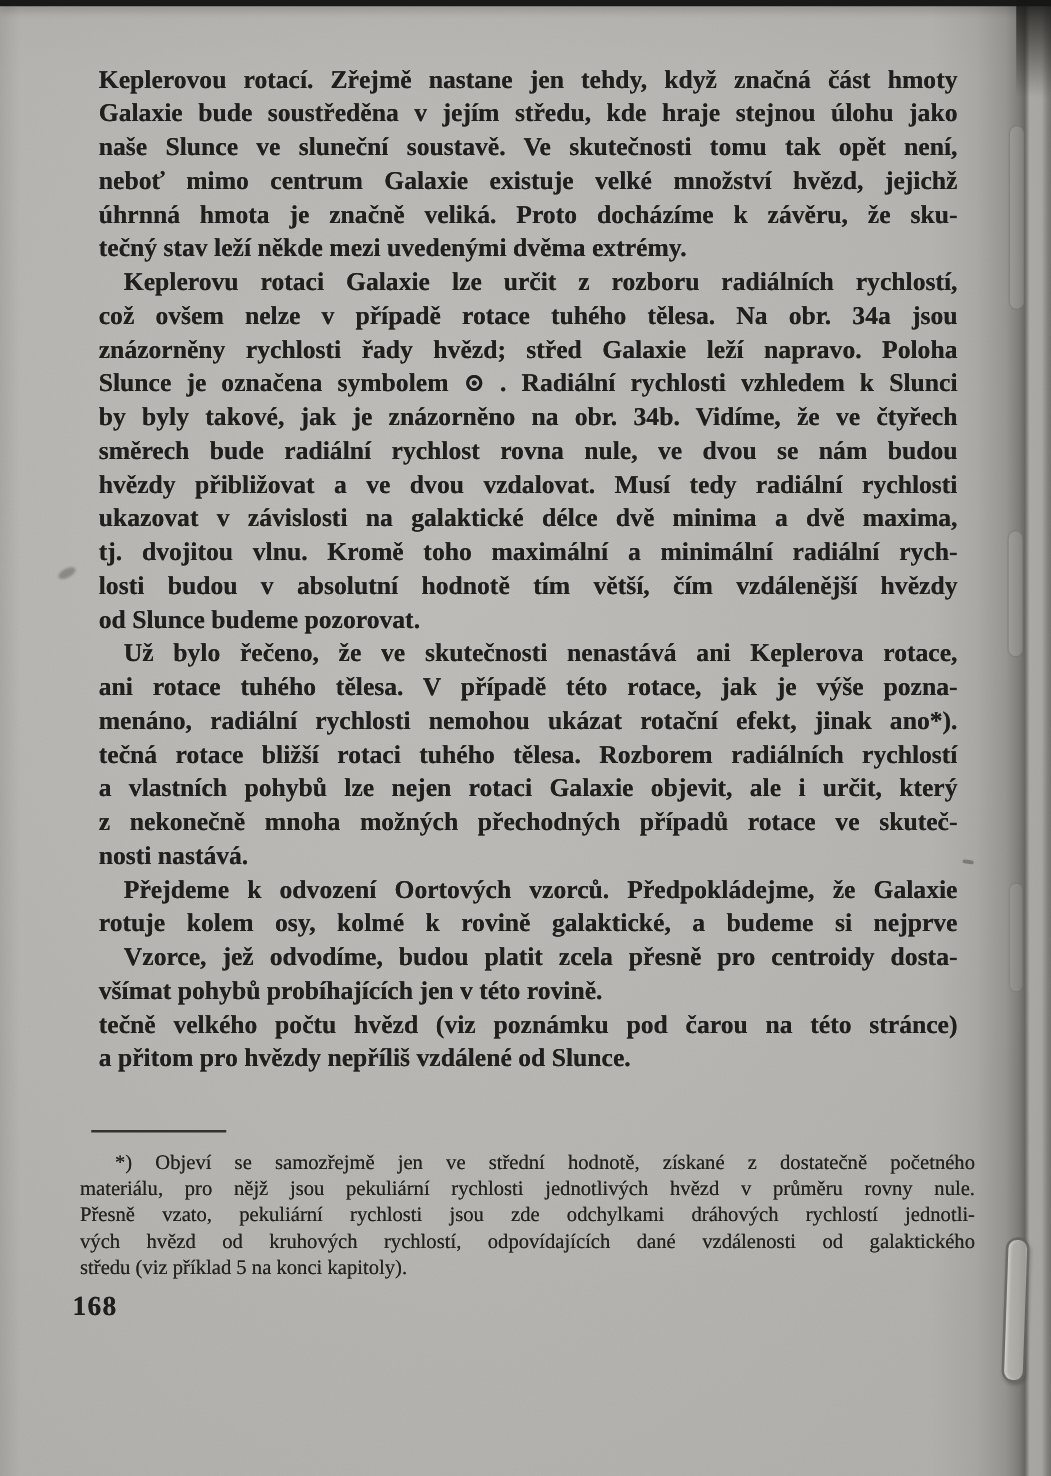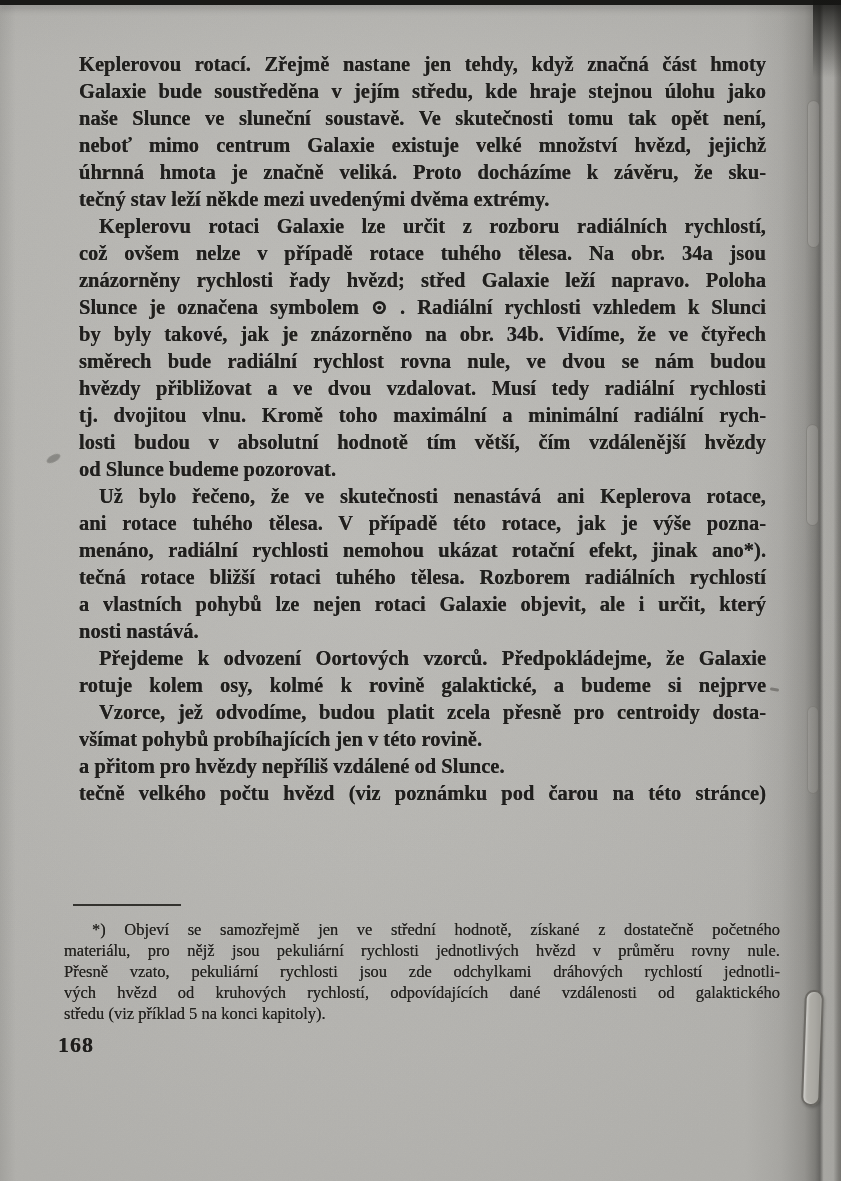--- a/index.html
+++ b/index.html
@@ -90,35 +90,37 @@
       <div class="bl just">neboť mimo centrum Galaxie existuje velké množství hvězd, jejichž</div>
       <div class="bl just">úhrnná hmota je značně veliká. Proto docházíme k závěru, že sku-</div>
       <div class="bl">tečný stav leží někde mezi uvedenými dvěma extrémy.</div>
       <div class="bl just ind">Keplerovu rotaci Galaxie lze určit z rozboru radiálních rychlostí,</div>
       <div class="bl just">což ovšem nelze v případě rotace tuhého tělesa. Na obr. 34a jsou</div>
       <div class="bl just">znázorněny rychlosti řady hvězd; střed Galaxie leží napravo. Poloha</div>
       <div class="bl just">Slunce je označena symbolem ⊙ . Radiální rychlosti vzhledem k Slunci</div>
       <div class="bl just">by byly takové, jak je znázorněno na obr. 34b. Vidíme, že ve čtyřech</div>
       <div class="bl just">směrech bude radiální rychlost rovna nule, ve dvou se nám budou</div>
       <div class="bl just">hvězdy přibližovat a ve dvou vzdalovat. Musí tedy radiální rychlosti</div>
+      <div class="bl just">ukazovat v závislosti na galaktické délce dvě minima a dvě maxima,</div>
       <div class="bl just">tj. dvojitou vlnu. Kromě toho maximální a minimální radiální rych-</div>
       <div class="bl just">losti budou v absolutní hodnotě tím větší, čím vzdálenější hvězdy</div>
       <div class="bl">od Slunce budeme pozorovat.</div>
       <div class="bl just ind">Už bylo řečeno, že ve skutečnosti nenastává ani Keplerova rotace,</div>
       <div class="bl just">ani rotace tuhého tělesa. V případě této rotace, jak je výše pozna-</div>
       <div class="bl just">menáno, radiální rychlosti nemohou ukázat rotační efekt, jinak ano*).</div>
       <div class="bl just">tečná rotace bližší rotaci tuhého tělesa. Rozborem radiálních rychlostí</div>
       <div class="bl just">a vlastních pohybů lze nejen rotaci Galaxie objevit, ale i určit, který</div>
+      <div class="bl just">z nekonečně mnoha možných přechodných případů rotace ve skuteč-</div>
       <div class="bl">nosti nastává.</div>
       <div class="bl just ind">Přejdeme k odvození Oortových vzorců. Předpokládejme, že Galaxie</div>
       <div class="bl just">rotuje kolem osy, kolmé k rovině galaktické, a budeme si nejprve</div>
       <div class="bl just ind">Vzorce, jež odvodíme, budou platit zcela přesně pro centroidy dosta-</div>
       <div class="bl">všímat pohybů probíhajících jen v této rovině.</div>
+      <div class="bl just">tečně velkého počtu hvězd (viz poznámku pod čarou na této stránce)</div>
       <div class="bl">a přitom pro hvězdy nepříliš vzdálené od Slunce.</div>
-      <div class="bl just">tečně velkého počtu hvězd (viz poznámku pod čarou na této stránce)</div>
     </div>
 
   <div class="footnote-rule"></div>
 
   <div class="footnote" id="footnote">
       <div class="fl just ind">*) Objeví se samozřejmě jen ve střední hodnotě, získané z dostatečně početného</div>
       <div class="fl just">materiálu, pro nějž jsou pekuliární rychlosti jednotlivých hvězd v průměru rovny nule.</div>
       <div class="fl just">Přesně vzato, pekuliární rychlosti jsou zde odchylkami dráhových rychlostí jednotli-</div>
       <div class="fl just">vých hvězd od kruhových rychlostí, odpovídajících dané vzdálenosti od galaktického</div>
       <div class="fl">středu (viz příklad 5 na konci kapitoly).</div>

